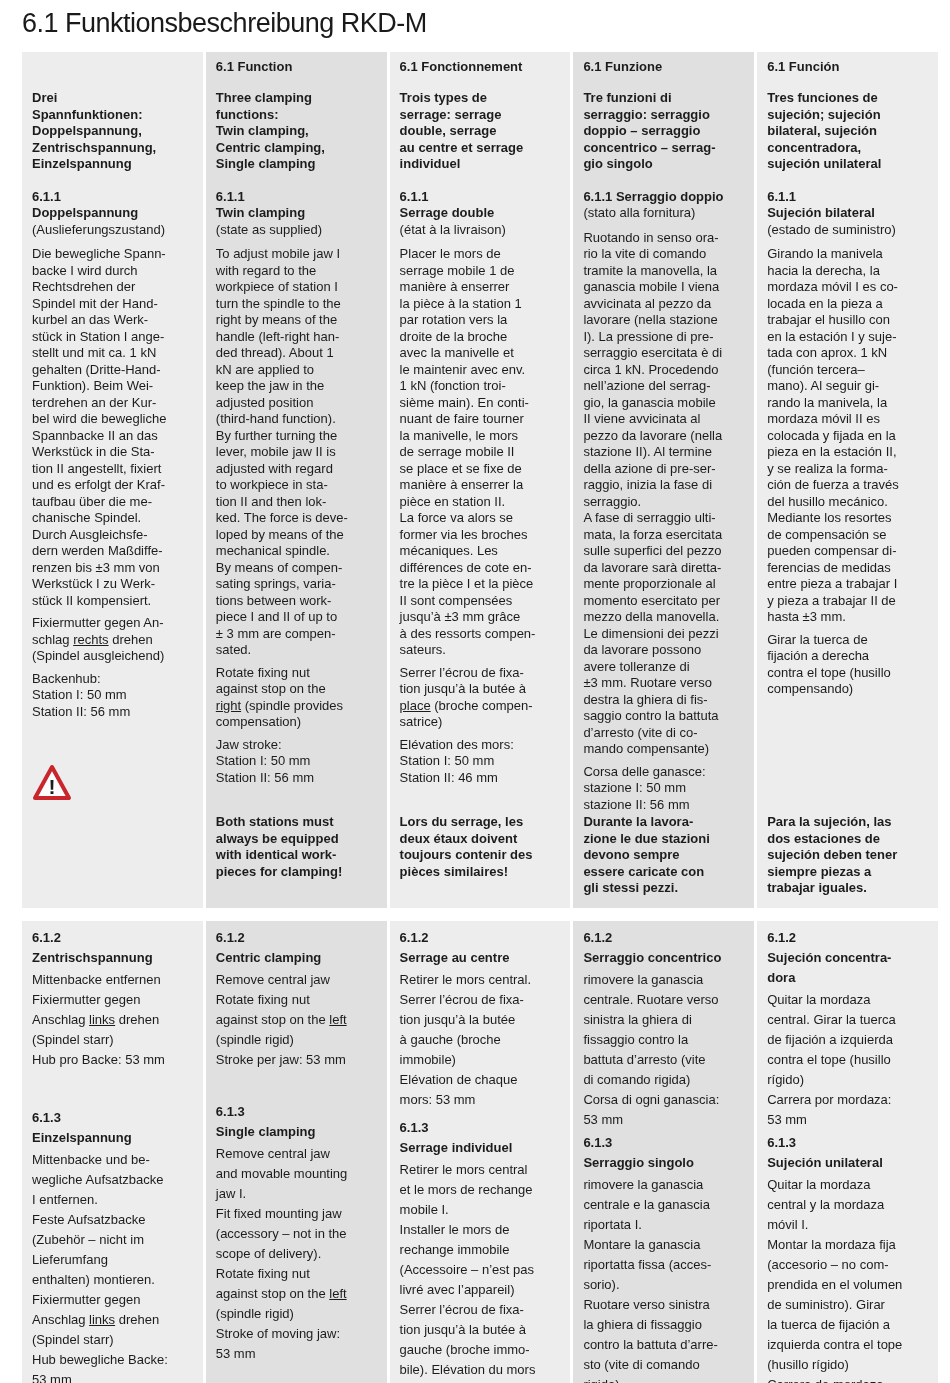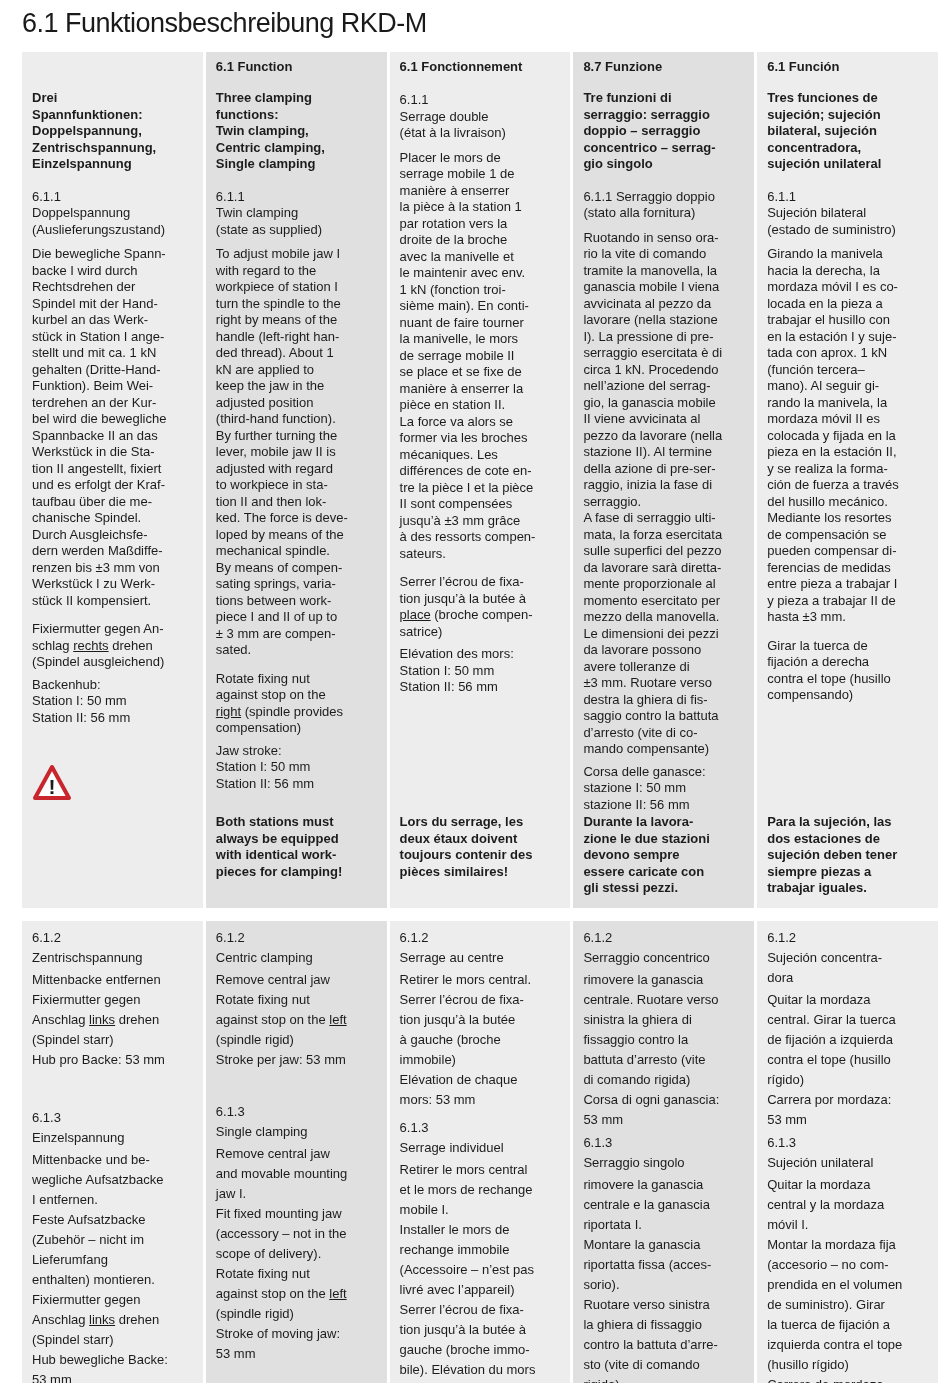--- a/index.html
+++ b/index.html
@@ -11,25 +11,25 @@
   .column{flex:1;min-width:0;display:flex;flex-direction:column;gap:32px;}
   .block{padding:7px 10px 10px;box-sizing:border-box;}
   .c0 .block,.c2 .block,.c4 .block{background:#ededed;}
   .c1 .block,.c3 .block{background:#e0e0e0;}
   .top{height:856px;position:relative;}
   .bottom{flex:1;min-height:407px;}
   .t{white-space:pre-line;font-size:13px;line-height:16.5px;margin:0;}
   .bottom .t{line-height:20px;}
   .heading{min-height:17px;font-weight:bold;}
   .intro{margin-top:14px;font-weight:bold;}
-  .sub{margin-top:16px;font-weight:normal;}
+  .sub{margin-top:16px;font-weight:bold;}
   .bottom .sub{margin-top:0;}
   .paren{margin-top:0;}
   .bodytxt{margin-top:8px;}
-  .para{margin-top:12px;}
+  .para{margin-top:6px;}
   .stroke{margin-top:6px;}
   .bottom .bodytxt{margin-top:2px;}
   .c0 .s613{margin-top:38px;}
   .c1 .s613{margin-top:32px;}
   .c2 .s613{margin-top:8px;}
   .c3 .s613{margin-top:3px;}
   .c4 .s613{margin-top:3px;}
   .warning{position:absolute;top:762px;left:10px;right:8px;font-weight:bold;}
   .warn-triangle{position:absolute;top:712px;left:10px;width:40px;height:38px;}
   .u{text-decoration:underline;}
@@ -136,20 +136,25 @@
         <p class="t warning">Both stations must
 always be equipped
 with identical work-
 pieces for clamping!</p>
       </div>
     </section>
 
     <section class="column c2">
       <div class="block top">
         <div class="t heading">6.1 Fonctionnement</div>
+        <p class="t intro">Trois types de
+serrage: serrage
+double, serrage
+au centre et serrage
+individuel</p>
         <h4 class="t sub">6.1.1
 Serrage double</h4>
         <p class="t paren">(état à la livraison)</p>
         <p class="t bodytxt">Placer le mors de
 serrage mobile 1 de
 manière à enserrer
 la pièce à la station 1
 par rotation vers la
 droite de la broche
 avec la manivelle et
@@ -170,31 +175,31 @@
 II sont compensées
 jusqu’à ±3 mm grâce
 à des ressorts compen-
 sateurs.</p>
         <p class="t para"><span>Serrer l’écrou de fixa-
 tion jusqu’à la butée à
 </span><span class="u">place</span><span> (broche compen-
 satrice)</span></p>
         <p class="t stroke">Elévation des mors:
 Station I: 50 mm
-Station II: 56 mm</p>
+Station II: 46 mm</p>
         <p class="t warning">Lors du serrage, les
 deux étaux doivent
 toujours contenir des
 pièces similaires!</p>
       </div>
     </section>
 
     <section class="column c3">
       <div class="block top">
-        <div class="t heading">8.7 Funzione</div>
+        <div class="t heading">6.1 Funzione</div>
         <p class="t intro">Tre funzioni di
 serraggio: serraggio
 doppio – serraggio
 concentrico – serrag-
 gio singolo</p>
         <h4 class="t sub">6.1.1 Serraggio doppio</h4>
         <p class="t paren">(stato alla fornitura)</p>
         <p class="t bodytxt">Ruotando in senso ora-
 rio la vite di comando
 tramite la manovella, la

